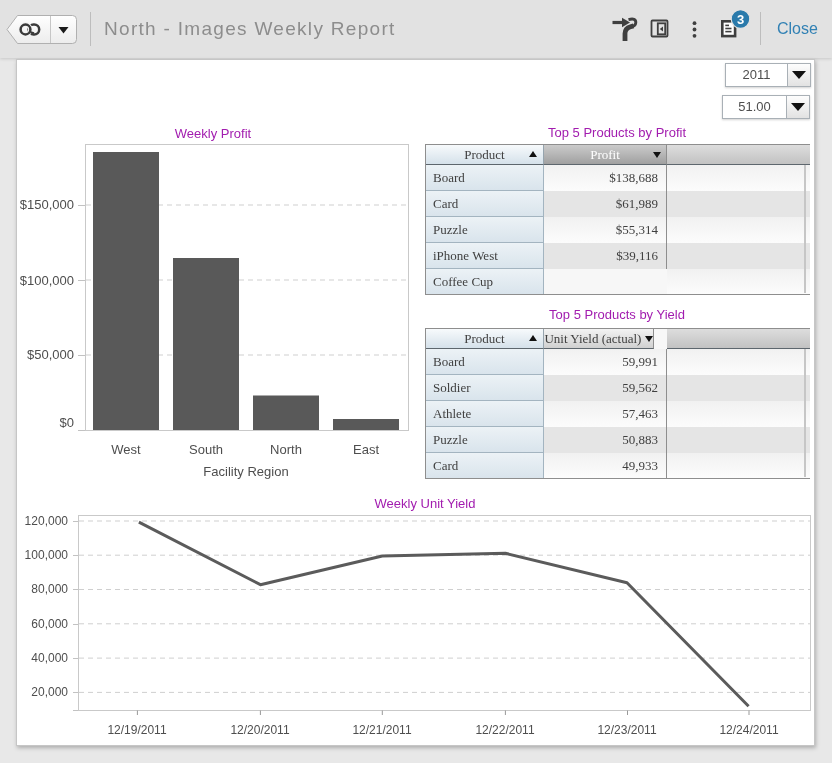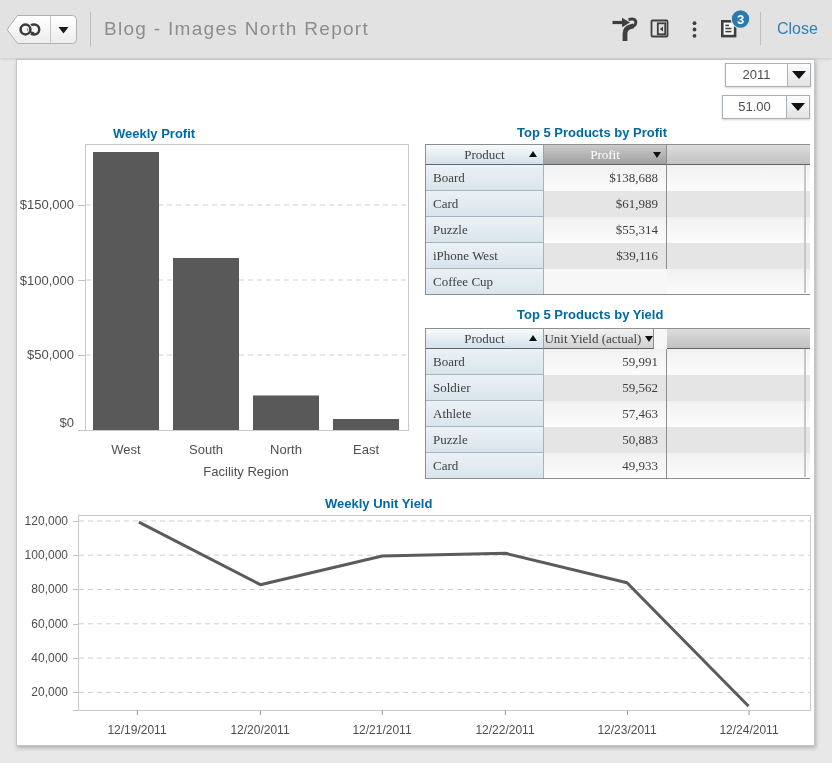--- a/index.html
+++ b/index.html
@@ -9,21 +9,21 @@
 #topbar { position:absolute; left:0; top:0; width:832px; height:58px; background:#e2e2e2; box-shadow:0 1px 3px rgba(0,0,0,0.15); }
 #panel { position:absolute; left:16px; top:59px; width:799px; height:687px; background:#ffffff; border:1px solid #c6c6c6; box-shadow:1px 2px 4px rgba(0,0,0,0.25); }
 #title { position:absolute; left:104px; top:18px; font-size:19px; letter-spacing:1.3px; color:#8d8d8d; }
 #close { position:absolute; left:777px; top:20px; font-size:16px; color:#3181b4; }
 
 .dd { position:absolute; background:#fff; border:1px solid #a9b0b6; box-shadow:0 1px 2px rgba(0,0,0,0.18); }
 .dd span { position:absolute; left:0; right:23px; top:0; bottom:0; text-align:center; line-height:22px; font-size:13px; color:#4e4e4e; }
 .ddbtn { position:absolute; right:0; top:0; bottom:0; width:23px; border-left:1px solid #a9b0b6; background:linear-gradient(#fdfdfd,#e2e2e2); }
 .ddbtn i { position:absolute; left:4px; top:7px; width:0; height:0; border-left:7px solid transparent; border-right:7px solid transparent; border-top:8px solid #111; }
 
-.ctitle { position:absolute; font-size:13px; font-weight:bold; color:#0369a1; text-align:left; width:200px; }
+.ctitle { position:absolute; font-size:13px; font-weight:normal; color:#a21caf; text-align:center; width:200px; }
 .lbl { position:absolute; font-size:13px; color:#4e4e4e; }
 .lblc { text-align:center; width:110px; }
 .lblr { text-align:right; width:75px; }
 .lbl12 { font-size:12px; }
 
 .tbl { position:absolute; left:425px; width:385px; border:1px solid #8e8e8e; background:#f7f7f7; }
 .tc { position:absolute; font-size:13px; color:#3f3f3f; overflow:hidden; white-space:nowrap;font-family:Liberation Serif, serif; }
 .hh { height:20px; line-height:19px; text-align:center; border-bottom:1px solid #5d666d; }
 .hprod { left:0; width:118px; background:linear-gradient(#f7fafc,#d5e1ea); border-right:1px solid #96a4ae; }
 .hsel  { background:linear-gradient(#cbcbcb,#a0a0a0); color:#fff; border-right:1px solid #8e8e8e; }
@@ -73,21 +73,21 @@
   <circle cx="694.5" cy="35.8" r="1.9" fill="#3f3f3f"></circle>
 
   <rect x="722.3" y="21.3" width="12.8" height="14.8" fill="#ffffff" stroke="#3f3f3f" stroke-width="2.6"></rect>
   <line x1="725.3" y1="25.4" x2="729" y2="25.4" stroke="#3f3f3f" stroke-width="1.6"></line>
   <line x1="725.3" y1="28.5" x2="731.5" y2="28.5" stroke="#3f3f3f" stroke-width="1.6"></line>
   <line x1="725.3" y1="31.6" x2="731.5" y2="31.6" stroke="#3f3f3f" stroke-width="1.6"></line>
   <circle cx="740.5" cy="19" r="9.3" fill="#2a7aab" stroke="#e3e3e3" stroke-width="1.2"></circle>
   <text x="740.5" y="23.6" font-family="Liberation Sans, sans-serif" font-size="13" font-weight="bold" fill="#ffffff" text-anchor="middle">3</text>
   <line x1="760.5" y1="12" x2="760.5" y2="45" stroke="#bdbdbd"></line>
 </svg>
-<div id="title">Blog - Images North Report</div>
+<div id="title">North - Images Weekly Report</div>
 <div id="close">Close</div>
 
 <div class="dd" style="left:725px;top:63px;width:86px;height:24px;">
     <span>2011</span>
     <div class="ddbtn">
       <i></i>
     </div>
   </div>
 <div class="dd" style="left:722px;top:95px;width:88px;height:24px;">
     <span>51.00</span>

